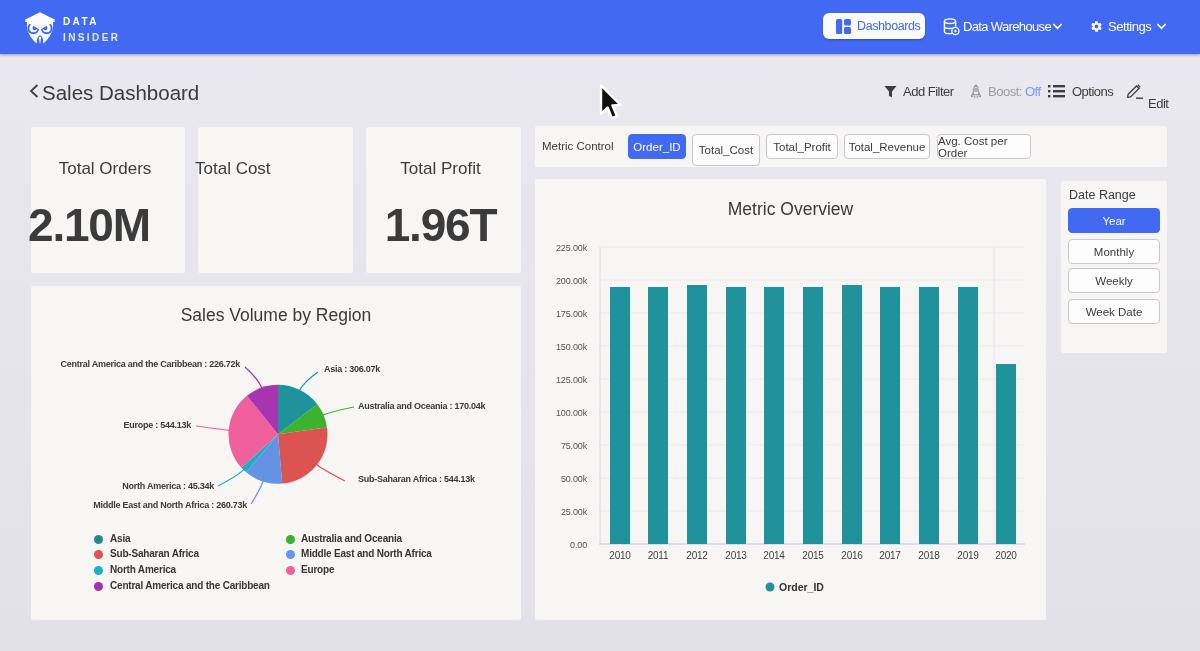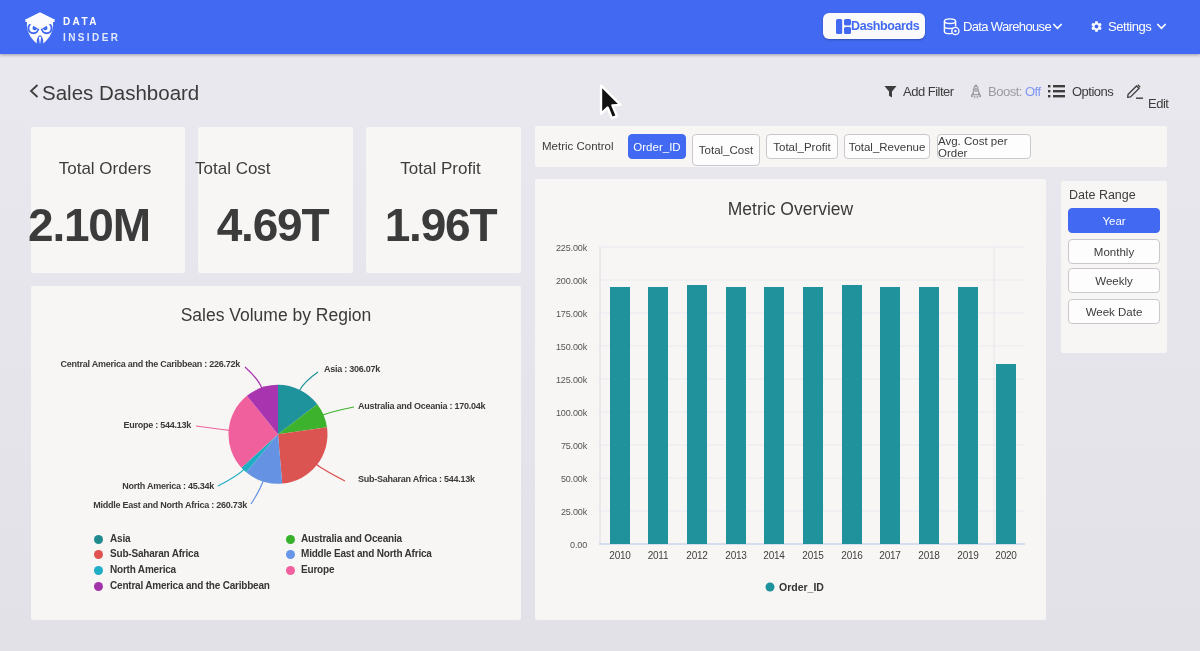--- a/index.html
+++ b/index.html
@@ -32,21 +32,21 @@
   <path d="M15 19 L17.1 21.4 L15 26.4 L12.9 21.4 Z" fill="#fbfbfd"></path>
 </svg>
 <div class="abs" style="left:63px;top:14px;z-index:6;font-size:10px;font-weight:bold;color:#ffffff;letter-spacing:2.4px;line-height:16px">DATA<br><span style="color:#e2e8fb">INSIDER</span></div>
 
 <div class="abs" style="left:823px;top:13px;width:102px;height:26px;background:#fafafa;border-radius:6px;z-index:6;display:flex;align-items:center;box-shadow:0 1px 2px rgba(0,0,0,.25)">
   <svg style="margin-left:13px" width="15" height="15" viewBox="0 0 15 15">
     <rect x="0" y="0" width="6.2" height="15" rx="1.6" fill="#4169f1"></rect>
     <rect x="8" y="0" width="7" height="6.4" rx="1.6" fill="#4169f1"></rect>
     <rect x="8" y="8" width="7" height="7" rx="1.6" fill="#4169f1"></rect>
   </svg>
-  <span style="font-size:12.5px;font-weight:700;color:#4169f1;letter-spacing:-0.4px">Dashboards</span>
+  <span style="margin-left:6px;font-size:12.5px;font-weight:400;color:#4169f1;letter-spacing:-0.4px">Dashboards</span>
 </div>
 
 <svg class="abs" style="left:943px;top:18px;z-index:6" width="17" height="18" viewBox="0 0 17 18">
   <g fill="none" stroke="#ffffff" stroke-width="1.4">
     <ellipse cx="7" cy="3.2" rx="5.6" ry="2.3"></ellipse>
     <path d="M1.4 3.2 L1.4 13.4 C1.4 14.6 3.9 15.6 7 15.6 C7.8 15.6 8.6 15.5 9.3 15.4"></path>
     <path d="M12.6 3.2 L12.6 8.4"></path>
     <path d="M1.4 8.3 C1.4 9.5 3.9 10.5 7 10.5 C8.2 10.5 9.3 10.3 10.2 10.1"></path>
   </g>
   <circle cx="12.4" cy="13" r="3.6" fill="none" stroke="#ffffff" stroke-width="1.3"></circle>
@@ -105,21 +105,20 @@
 </svg>
 <div class="abs" style="left:1148px;top:96px;font-size:13px;letter-spacing:-0.5px;font-weight:500;color:#3d3d3d">Edit</div>
 
 <div class="panel" style="left:31px;top:127px;width:154px;height:146px"></div>
 <div class="panel" style="left:198px;top:127px;width:155px;height:146px"></div>
 <div class="panel" style="left:366px;top:127px;width:155px;height:146px"></div>
 <div class="abs" style="left:28px;top:159px;width:154px;text-align:center;font-size:17px;color:#3d3d3d">Total Orders</div>
 <div class="abs" style="left:195px;top:159px;width:155px;text-align:left;font-size:17px;color:#3d3d3d">Total Cost</div>
 <div class="abs" style="left:363px;top:159px;width:155px;text-align:center;font-size:17px;color:#3d3d3d">Total Profit</div>
 <div class="abs" style="left:28px;top:198px;width:154px;font-size:46px;font-weight:bold;color:#3b3b3b;letter-spacing:-1.2px">2.10M</div>
-<div class="abs" style="left:195px;top:198px;width:155px;text-align:center;font-size:46px;font-weight:bold;color:#3b3b3b;letter-spacing:-1.2px">4.69T</div>
 <div class="abs" style="left:363px;top:198px;width:155px;text-align:center;font-size:46px;font-weight:bold;color:#3b3b3b;letter-spacing:-1.2px">1.96T</div>
 
 <div class="panel" style="left:535px;top:126px;width:632px;height:41px"></div>
 <div class="abs" style="left:542px;top:140px;font-size:11.5px;font-weight:500;color:#3b3b3b">Metric Control</div>
 <div class="btn sel" style="left:628px;top:134px;width:58px;height:25px">Order_ID</div>
 <div class="btn" style="left:692px;top:134px;width:68px;height:32px">Total_Cost</div>
 <div class="btn" style="left:766px;top:134px;width:72px;height:25px">Total_Profit</div>
 <div class="btn" style="left:844px;top:134px;width:86px;height:25px">Total_Revenue</div>
 <div class="btn" style="left:937px;top:134px;width:94px;height:25px">Avg. Cost per Order</div>
 

